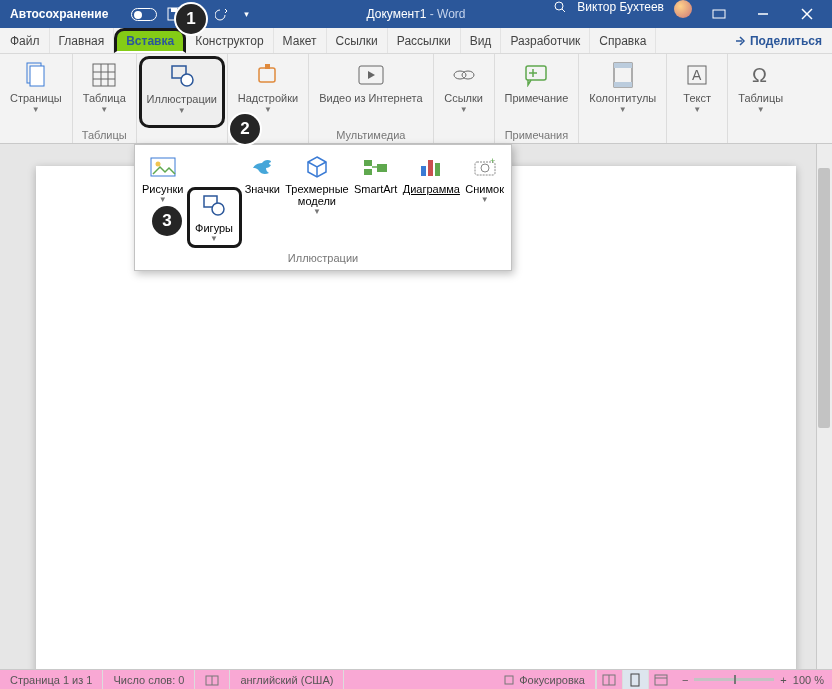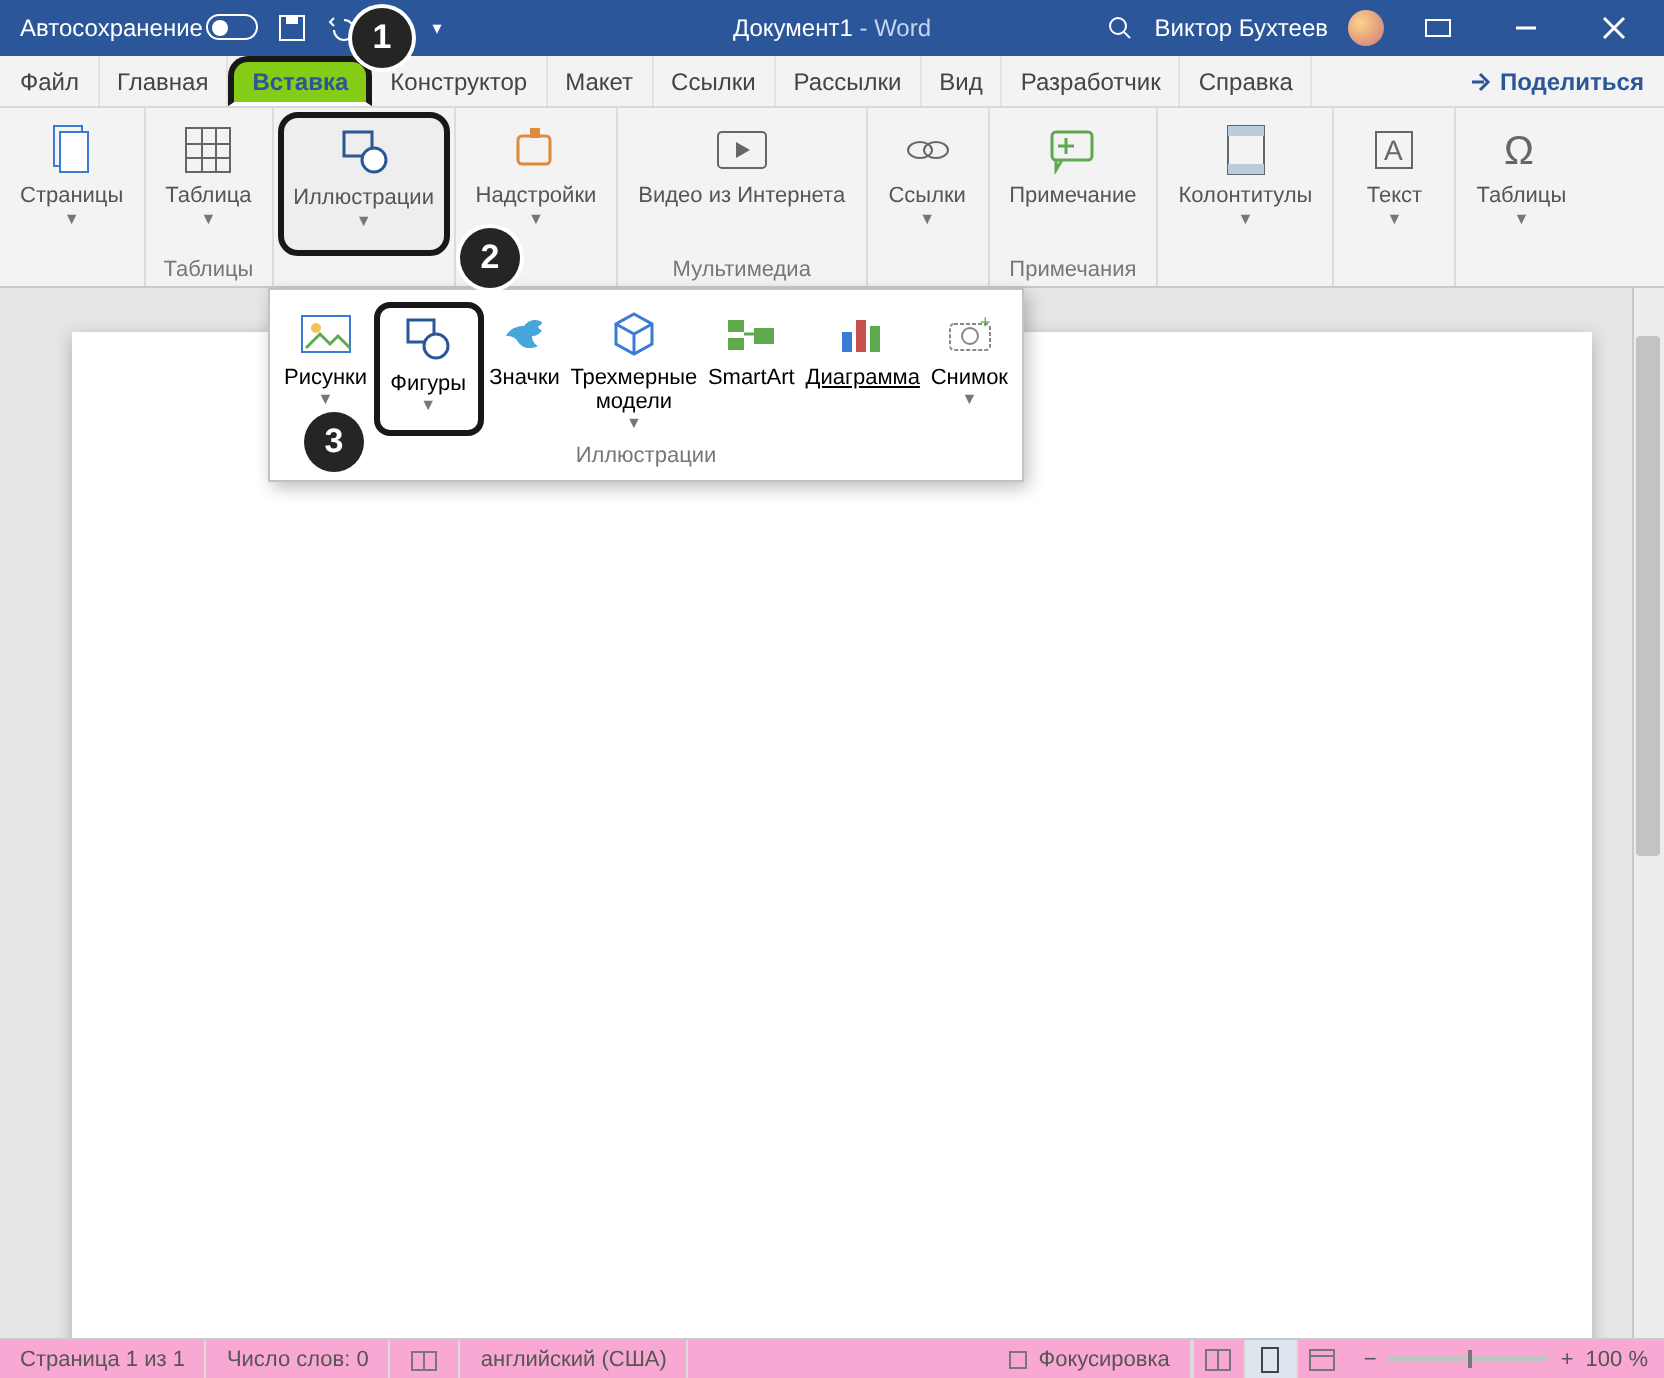--- a/index.html
+++ b/index.html
@@ -1,27 +1,27 @@
 <!DOCTYPE html>
 <html><head>
 <meta charset="utf-8">
 <style>
   * { box-sizing: border-box; margin: 0; padding: 0; font-family: "Segoe UI", Tahoma, sans-serif; }
   body { width: 832px; height: 689px; background: #fff; overflow: hidden; position: relative; }
 
   
   .titlebar { height: 28px; background: #2b579a; color: #fff; display: flex; align-items: center; font-size: 12px; position: relative; }
-  .titlebar .autosave { display: flex; align-items: flex-start; gap: 2px; padding-left: 10px; }
+  .titlebar .autosave { display: flex; align-items: flex-end; gap: 23px; padding-left: 10px; font-weight: bold; }
   .toggle { width: 26px; height: 13px; border: 1px solid #fff; border-radius: 7px; display: inline-block; position: relative; }
   .toggle::after { content: ""; position: absolute; left: 2px; top: 1.5px; width: 8px; height: 8px; border-radius: 50%; background: #fff; }
   .qat { display: flex; align-items: center; gap: 10px; margin-left: 10px; }
   .qat-icon { width: 14px; height: 14px; display: inline-flex; align-items: center; justify-content: center; color:#fff; }
   .doc-title { position: absolute; left: 50%; transform: translateX(-50%); color:#fff; }
   .doc-title .wl { color: #c5d4ed; }
-  .title-right { margin-left: auto; display: flex; align-items: center; gap: 10px; padding-right: 8px; }
+  .title-right { margin-left: auto; display: flex; align-items: flex-start; gap: 10px; padding-right: 8px; }
   .avatar { width: 18px; height: 18px; border-radius: 50%; background: radial-gradient(circle at 35% 35%, #ffd28a, #c77); }
   .win-btn { width: 34px; height: 28px; display: flex; align-items: center; justify-content: center; color:#fff; }
 
   
   .ribbon-tabs { height: 26px; background: #f3f3f3; border-bottom: 1px solid #d9d9d9; display: flex; align-items: stretch; font-size: 12px; color: #444; }
   .tab { padding: 0 9px; display: flex; align-items: center; border-right: 1px solid #e3e3e3; cursor: pointer; white-space: nowrap; }
   .tab.first { padding-left: 10px; }
   .tab.active { background: #84cc16; border-bottom: 2px solid #fff; font-weight: 600; color: #2b579a; }
   .share { margin-left: auto; color: #2b579a; font-weight: 600; display: flex; align-items: center; gap: 4px; padding: 0 10px; }
 
@@ -338,21 +338,21 @@
       <span class="ic">
           <svg width="28" height="22">
             <rect x="2" y="2" width="24" height="18" fill="none" stroke="#3a7bd5"></rect>
             <circle cx="9" cy="8" r="2.5" fill="#f0c452"></circle>
             <polyline points="4,18 11,11 16,16 20,12 26,18" fill="none" stroke="#5fa84e" stroke-width="1.5"></polyline>
           </svg>
         </span>
       <span class="lbl">Рисунки</span>
       <span class="chev">▼</span>
     </div>
-    <div class="dbtn mark" style="width:65px; border-radius:8px;">
+    <div class="dbtn mark" style="width:65px; border-radius:8px;margin-top:36px;">
       <span class="ic">
           <svg width="26" height="24">
             <rect x="3" y="2" width="13" height="11" fill="none" stroke="#2b579a" stroke-width="1.5"></rect>
             <circle cx="17" cy="15" r="6" fill="#fff" stroke="#2b579a" stroke-width="1.5"></circle>
           </svg>
         </span>
       <span class="lbl">Фигуры</span>
       <span class="chev">▼</span>
     </div>
     <div class="dbtn" style="width:44px;">

